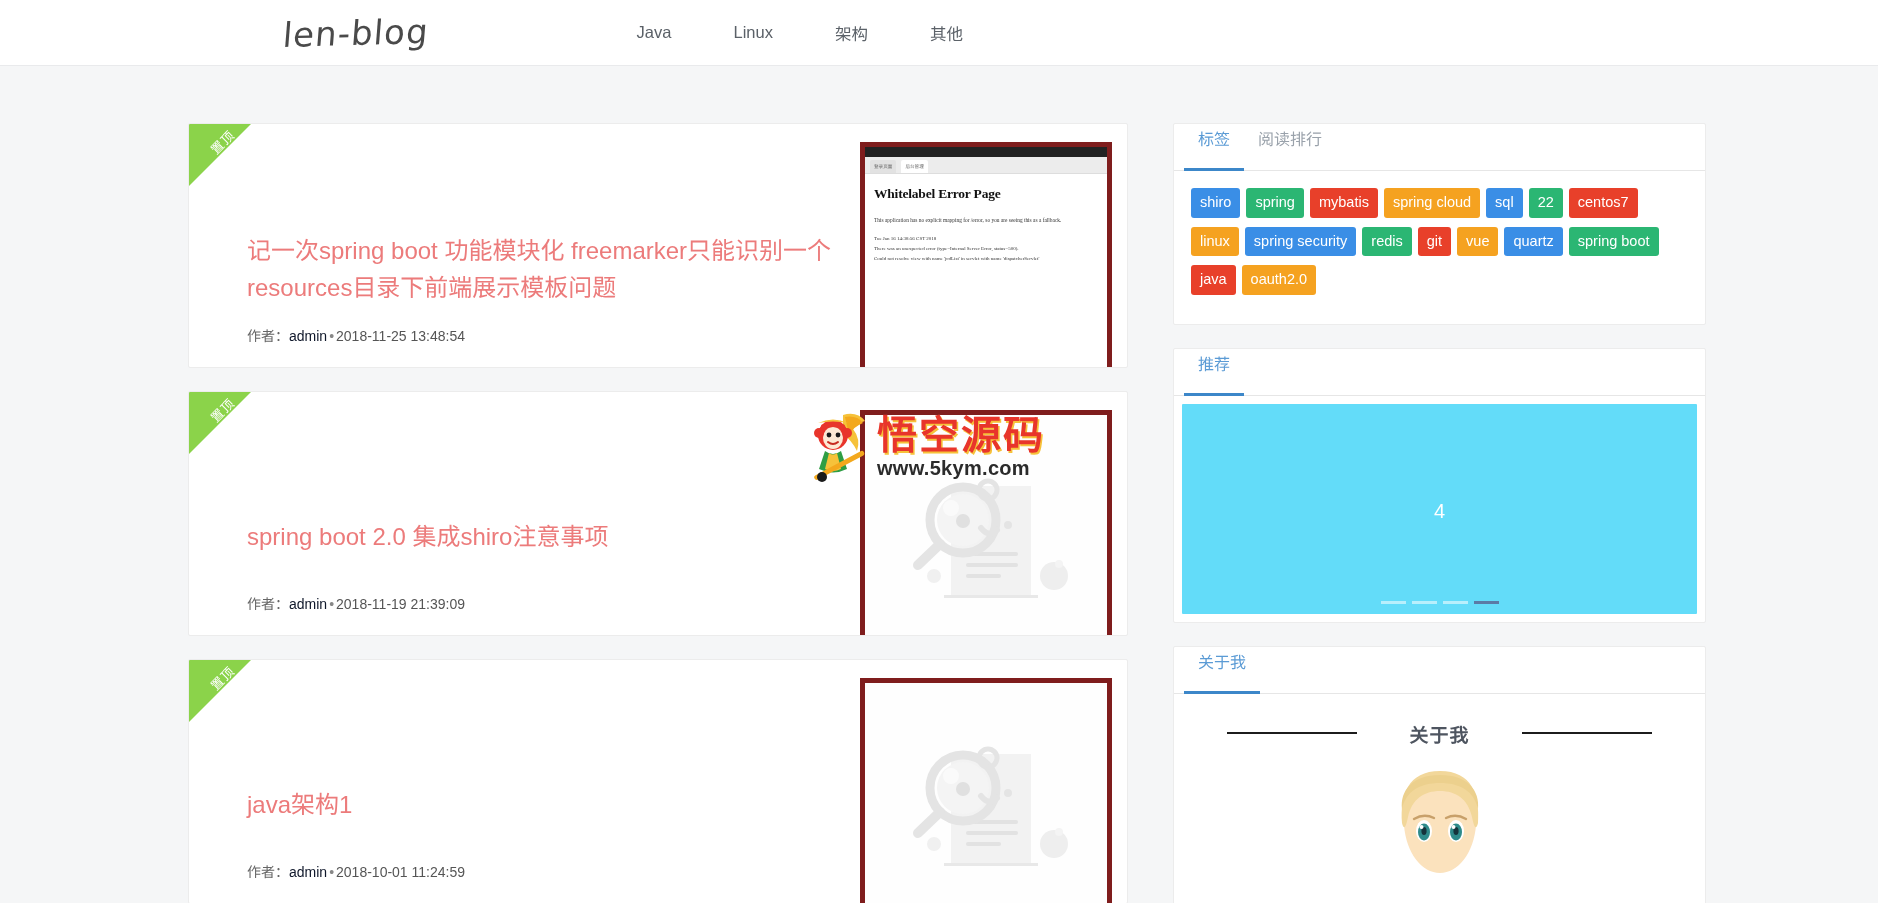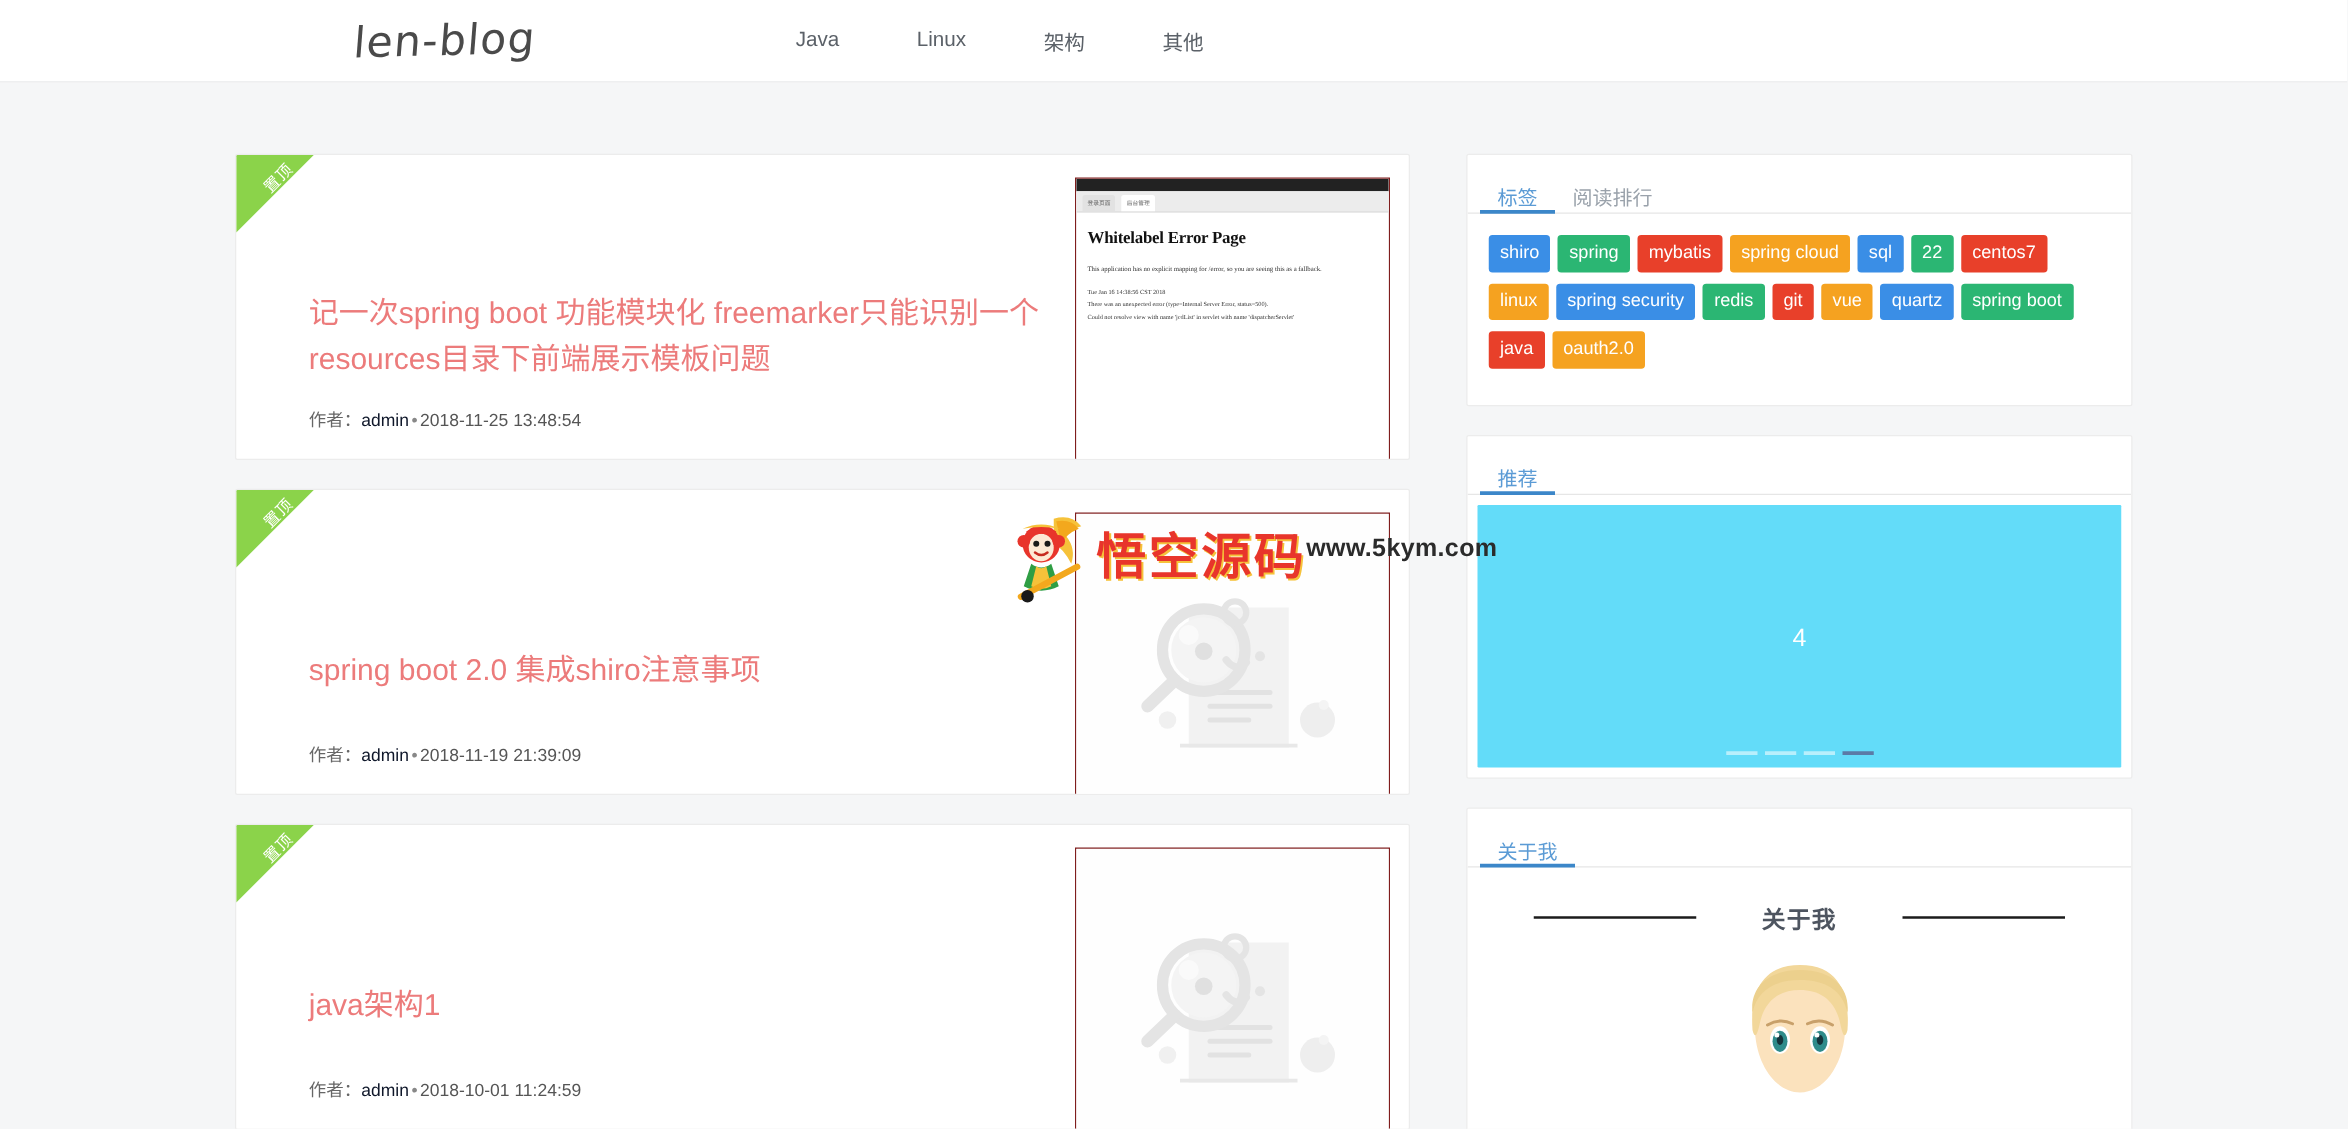--- a/index.html
+++ b/index.html
@@ -128,21 +128,21 @@
     text-decoration: none;
     cursor: pointer;
   }
   .meta-sep { color: #888; margin: 0 2px; }
   .meta-date { color: #555; }
 
   .card-thumb {
     width: 252px;
     height: 258px;
     margin: 18px 15px 0 0;
-    border: 1px solid #7f1d1d;
+    border: 5px solid #7f1d1d;
     background: #fdfdfd;
     overflow: hidden;
     position: relative;
     flex: none;
   }
 
   
   .wl-shot { width: 100%; height: 100%; background: #fff; position: relative; font-family: "Liberation Serif", serif; }
   .wl-topbar { height: 10px; background: #222; }
   .wl-tabs { height: 17px; background: #ececec; display: flex; align-items: flex-end; border-bottom: 1px solid #ddd; }
@@ -160,21 +160,21 @@
 
   
   .watermark {
     position: absolute;
     left: 809px; top: 409px;
     z-index: 30;
     pointer-events: none;
     display: flex;
     align-items: center;
   }
-  .wm-text { display: flex; flex-direction: row; line-height: 1; margin-left: 4px; }
+  .wm-text { display: flex; flex-direction: column; line-height: 1; margin-left: 4px; }
   .wm-cn {
     font-size: 40px; font-weight: 700; color: #e8352b;
     letter-spacing: 2px;
     text-shadow: 1.5px 1.5px 0 #f6c23a;
     font-family: "DejaVu Sans", sans-serif;
   }
   .wm-url { font-size: 20px; font-weight: 700; color: #2b2b2b; margin-top: 3px; letter-spacing: 0.3px; }
 
   
   .panel {
@@ -187,21 +187,21 @@
   .panel-tabs {
     display: flex;
     align-items: flex-end;
     height: 47px;
     border-bottom: 1px solid #e6e6e6;
     padding-left: 10px;
   }
   .panel-tab {
     font-size: 16px;
     color: #9aa2ab;
-    padding: 0 14px 1px 14px;
+    padding: 0 14px 20px 14px;
     cursor: pointer;
     position: relative;
     white-space: nowrap;
   }
   .panel-tab.active { color: #5b9bd5; }
   .panel-tab.active::after {
     content: "";
     position: absolute;
     left: 0; right: 0; bottom: -1px;
     height: 3px;

